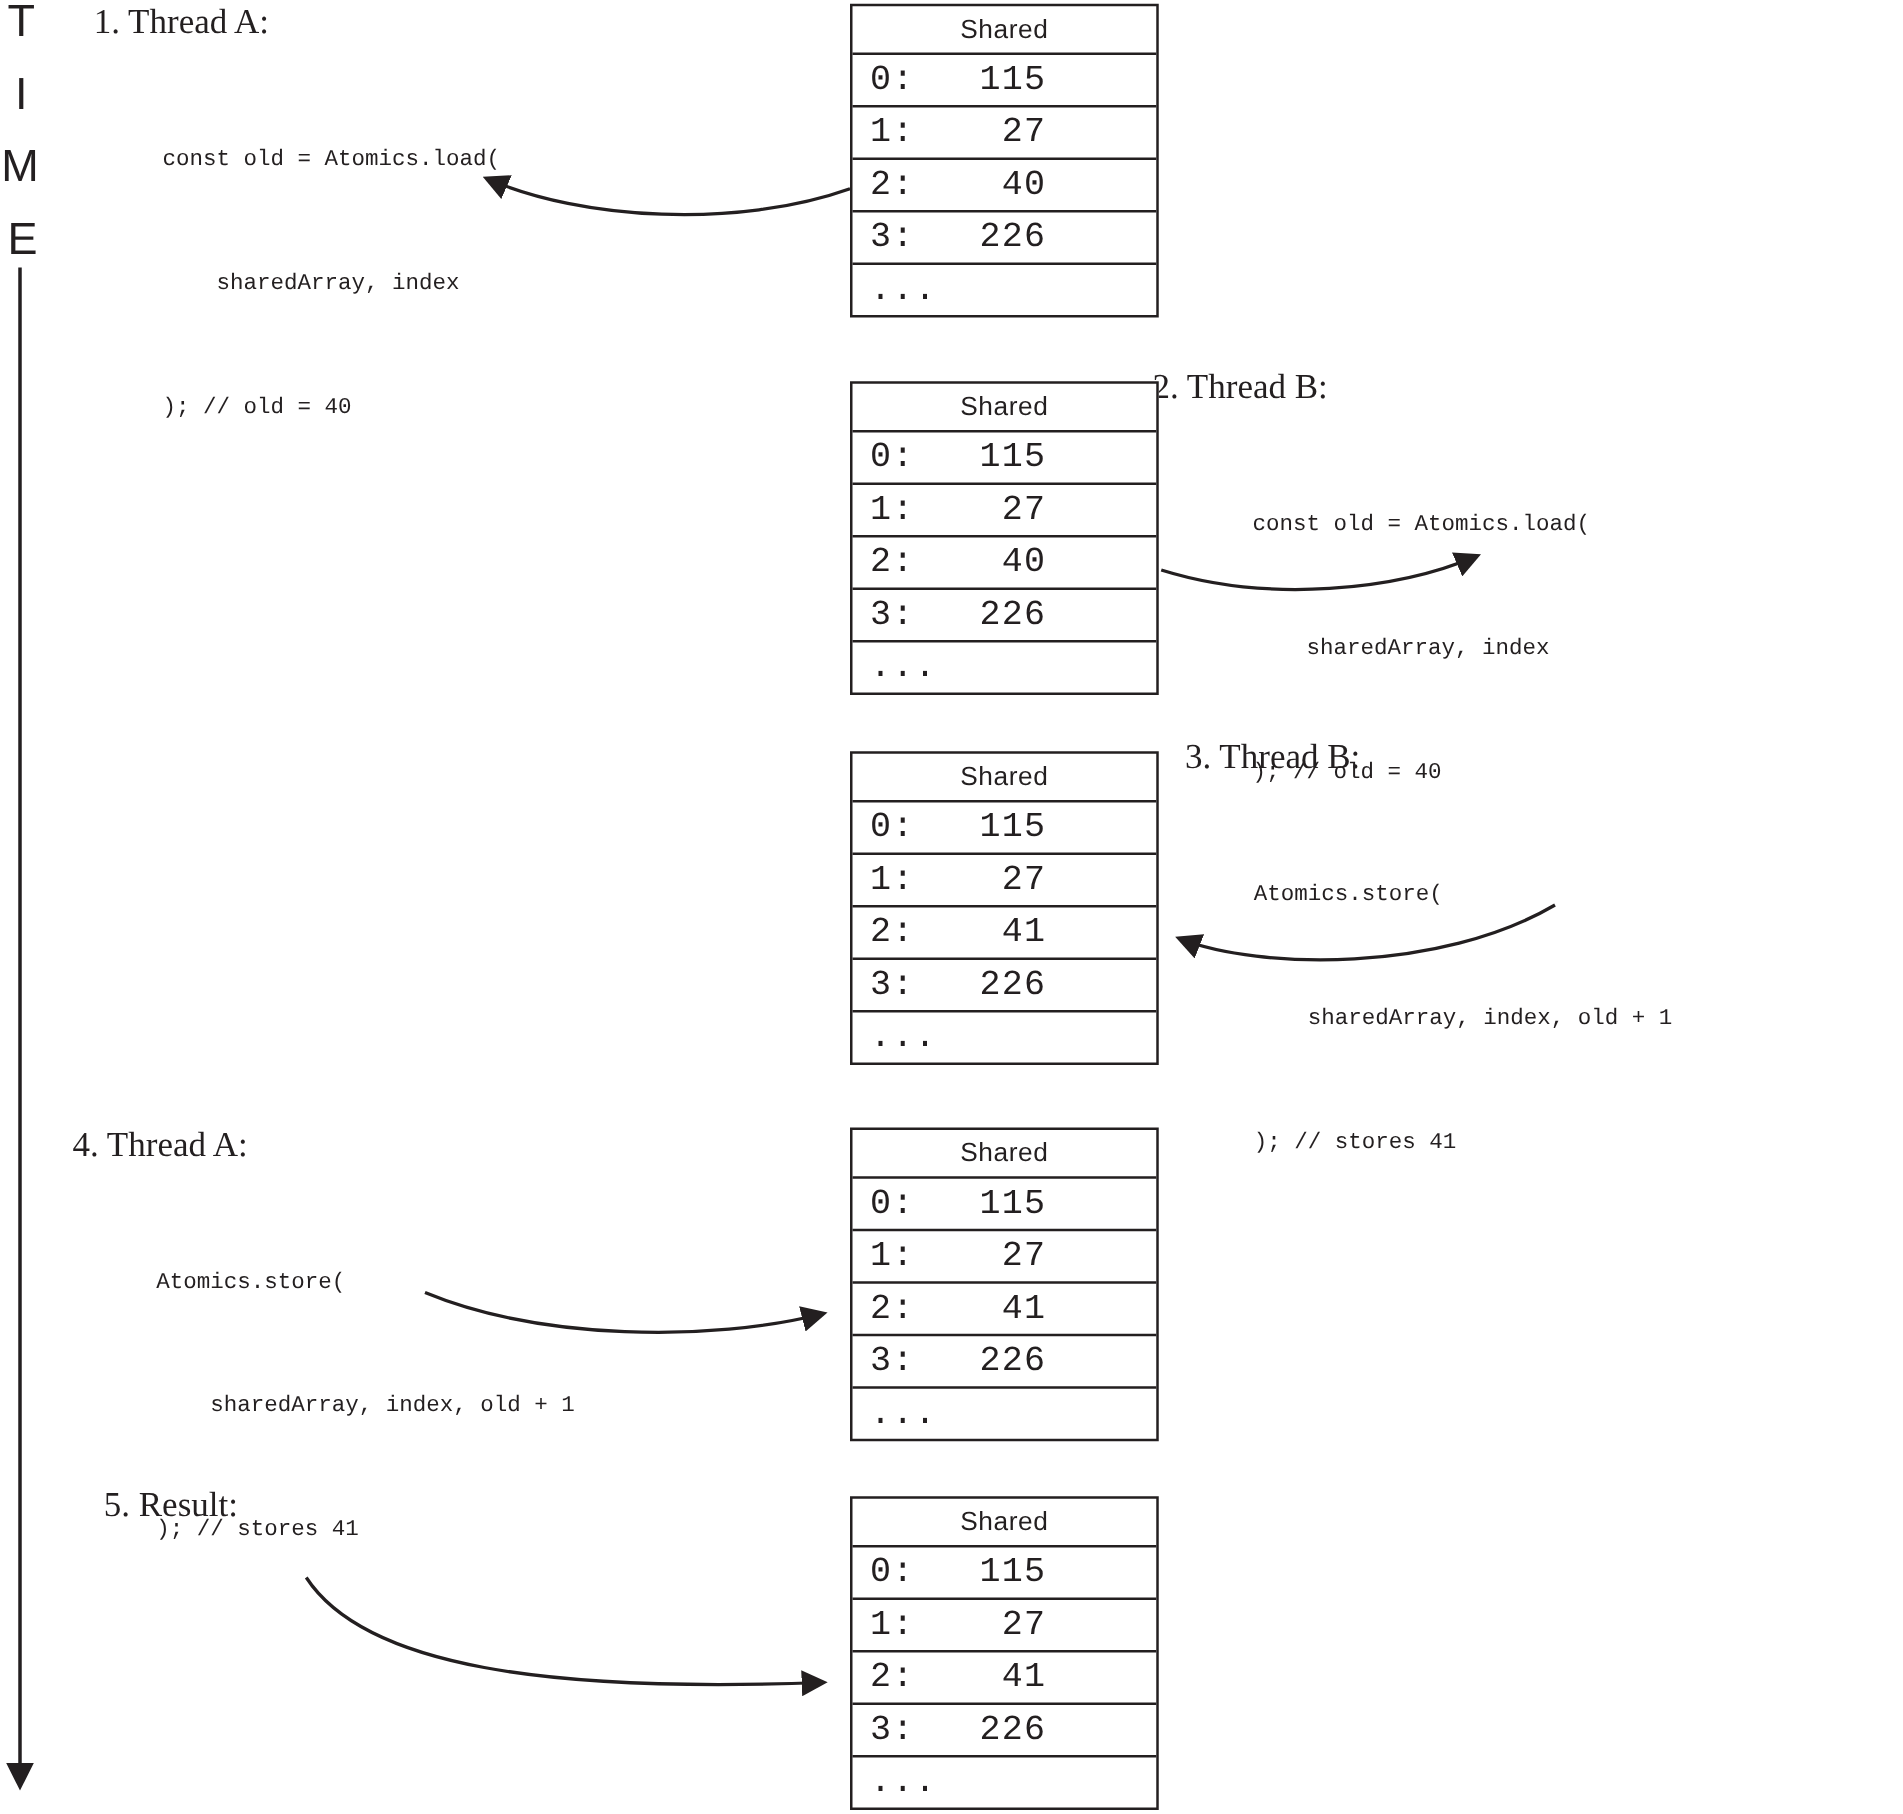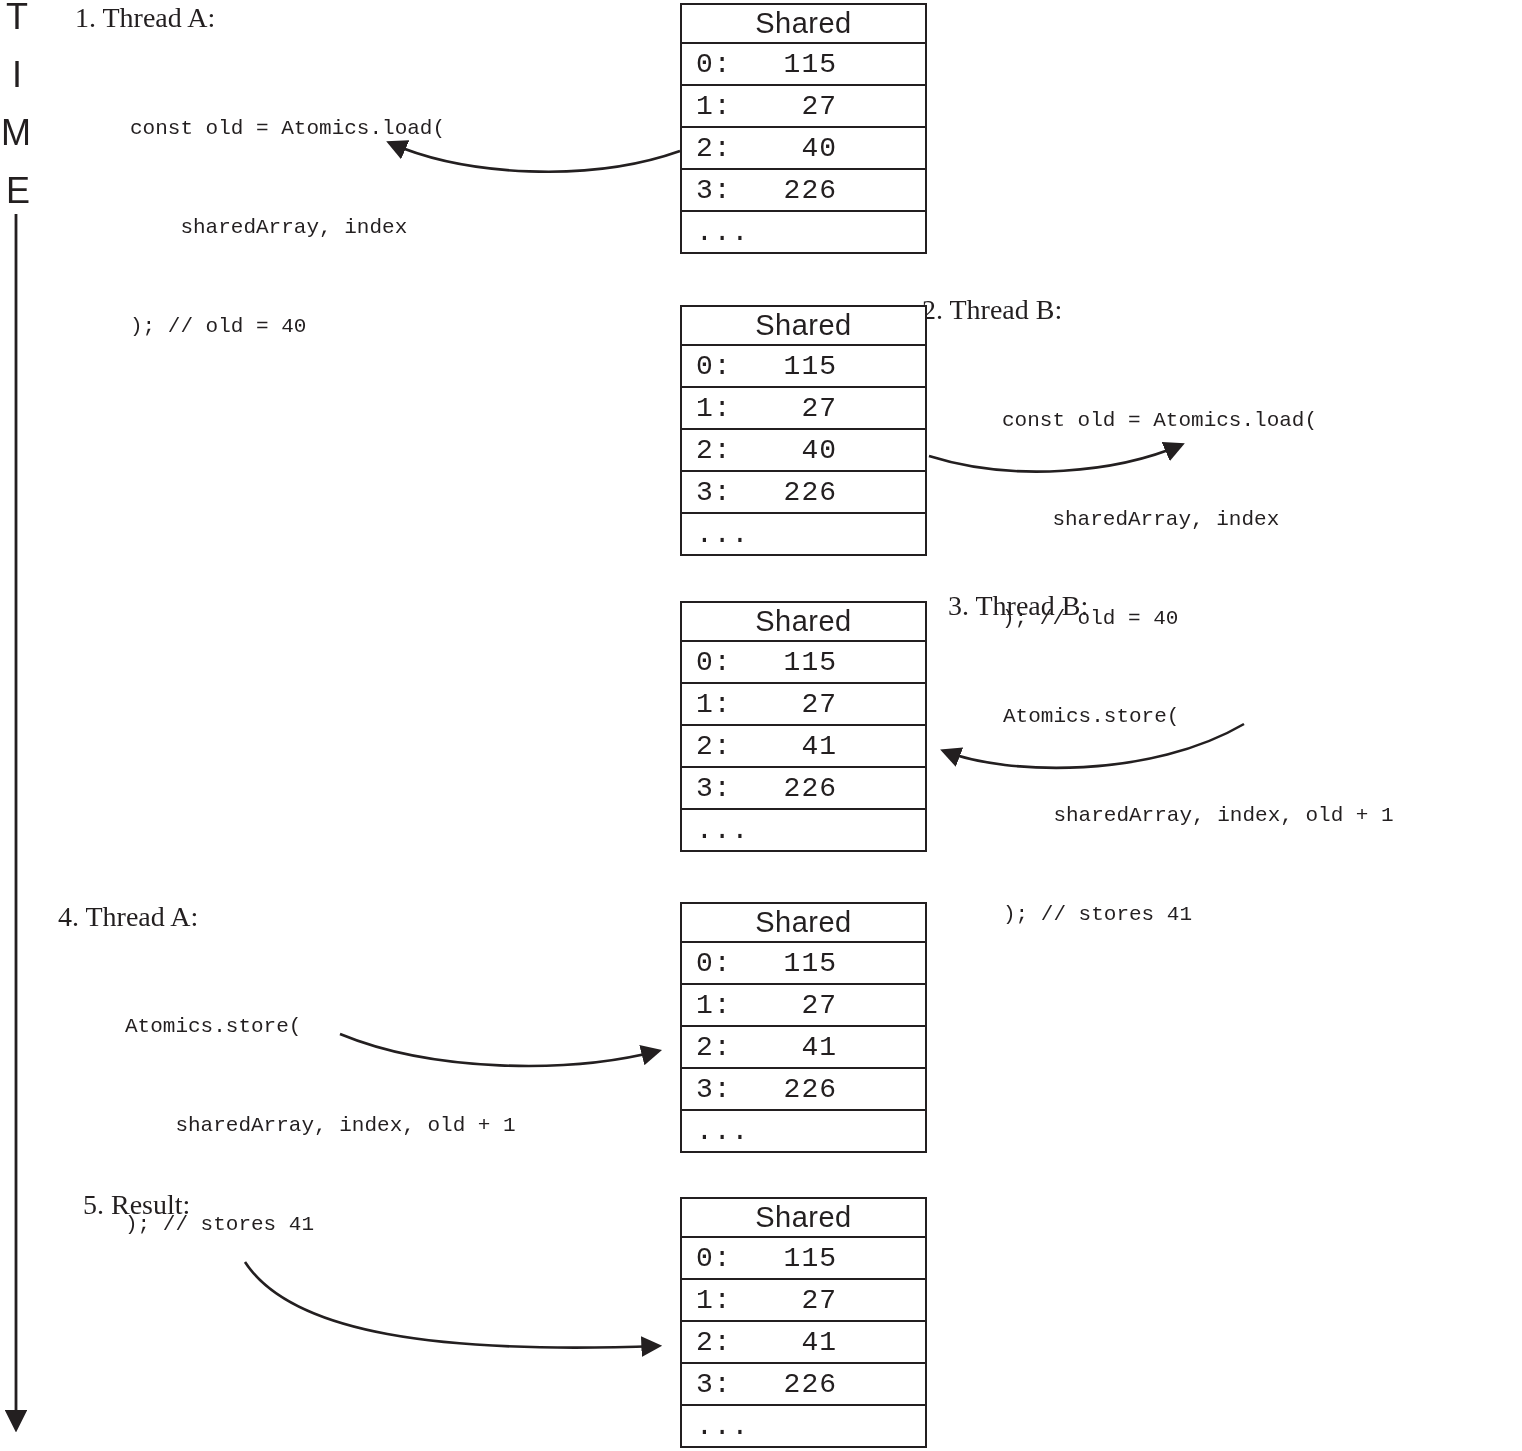--- a/index.html
+++ b/index.html
@@ -35,39 +35,39 @@
     font-weight: 400;
     color: #231f20;
     white-space: nowrap;
     font-family: Liberation Serif, serif;
   }
 
   
   .code-block {
     position: absolute;
     font-family: "Liberation Mono", "DejaVu Sans Mono", monospace;
-    font-size: 21px;
+    font-size: 18px;
     line-height: 33px;
     white-space: pre;
     color: #231f20;
   }
 
   
   .shared-table {
     position: absolute;
     width: 243px;
     border: 2px solid #231f20;
     background: #ffffff;
     box-sizing: content-box;
   }
   .st-header {
     height: 37px;
     line-height: 37px;
     text-align: center;
-    font-size: 29px;
+    font-size: 21px;
     border-bottom: 2px solid #231f20;
     letter-spacing: 0.5px;
   }
   .st-row {
     height: 40px;
     border-bottom: 2px solid #231f20;
     display: flex;
     align-items: center;
     justify-content: space-between;
     padding: 0 88px 0 14px;

